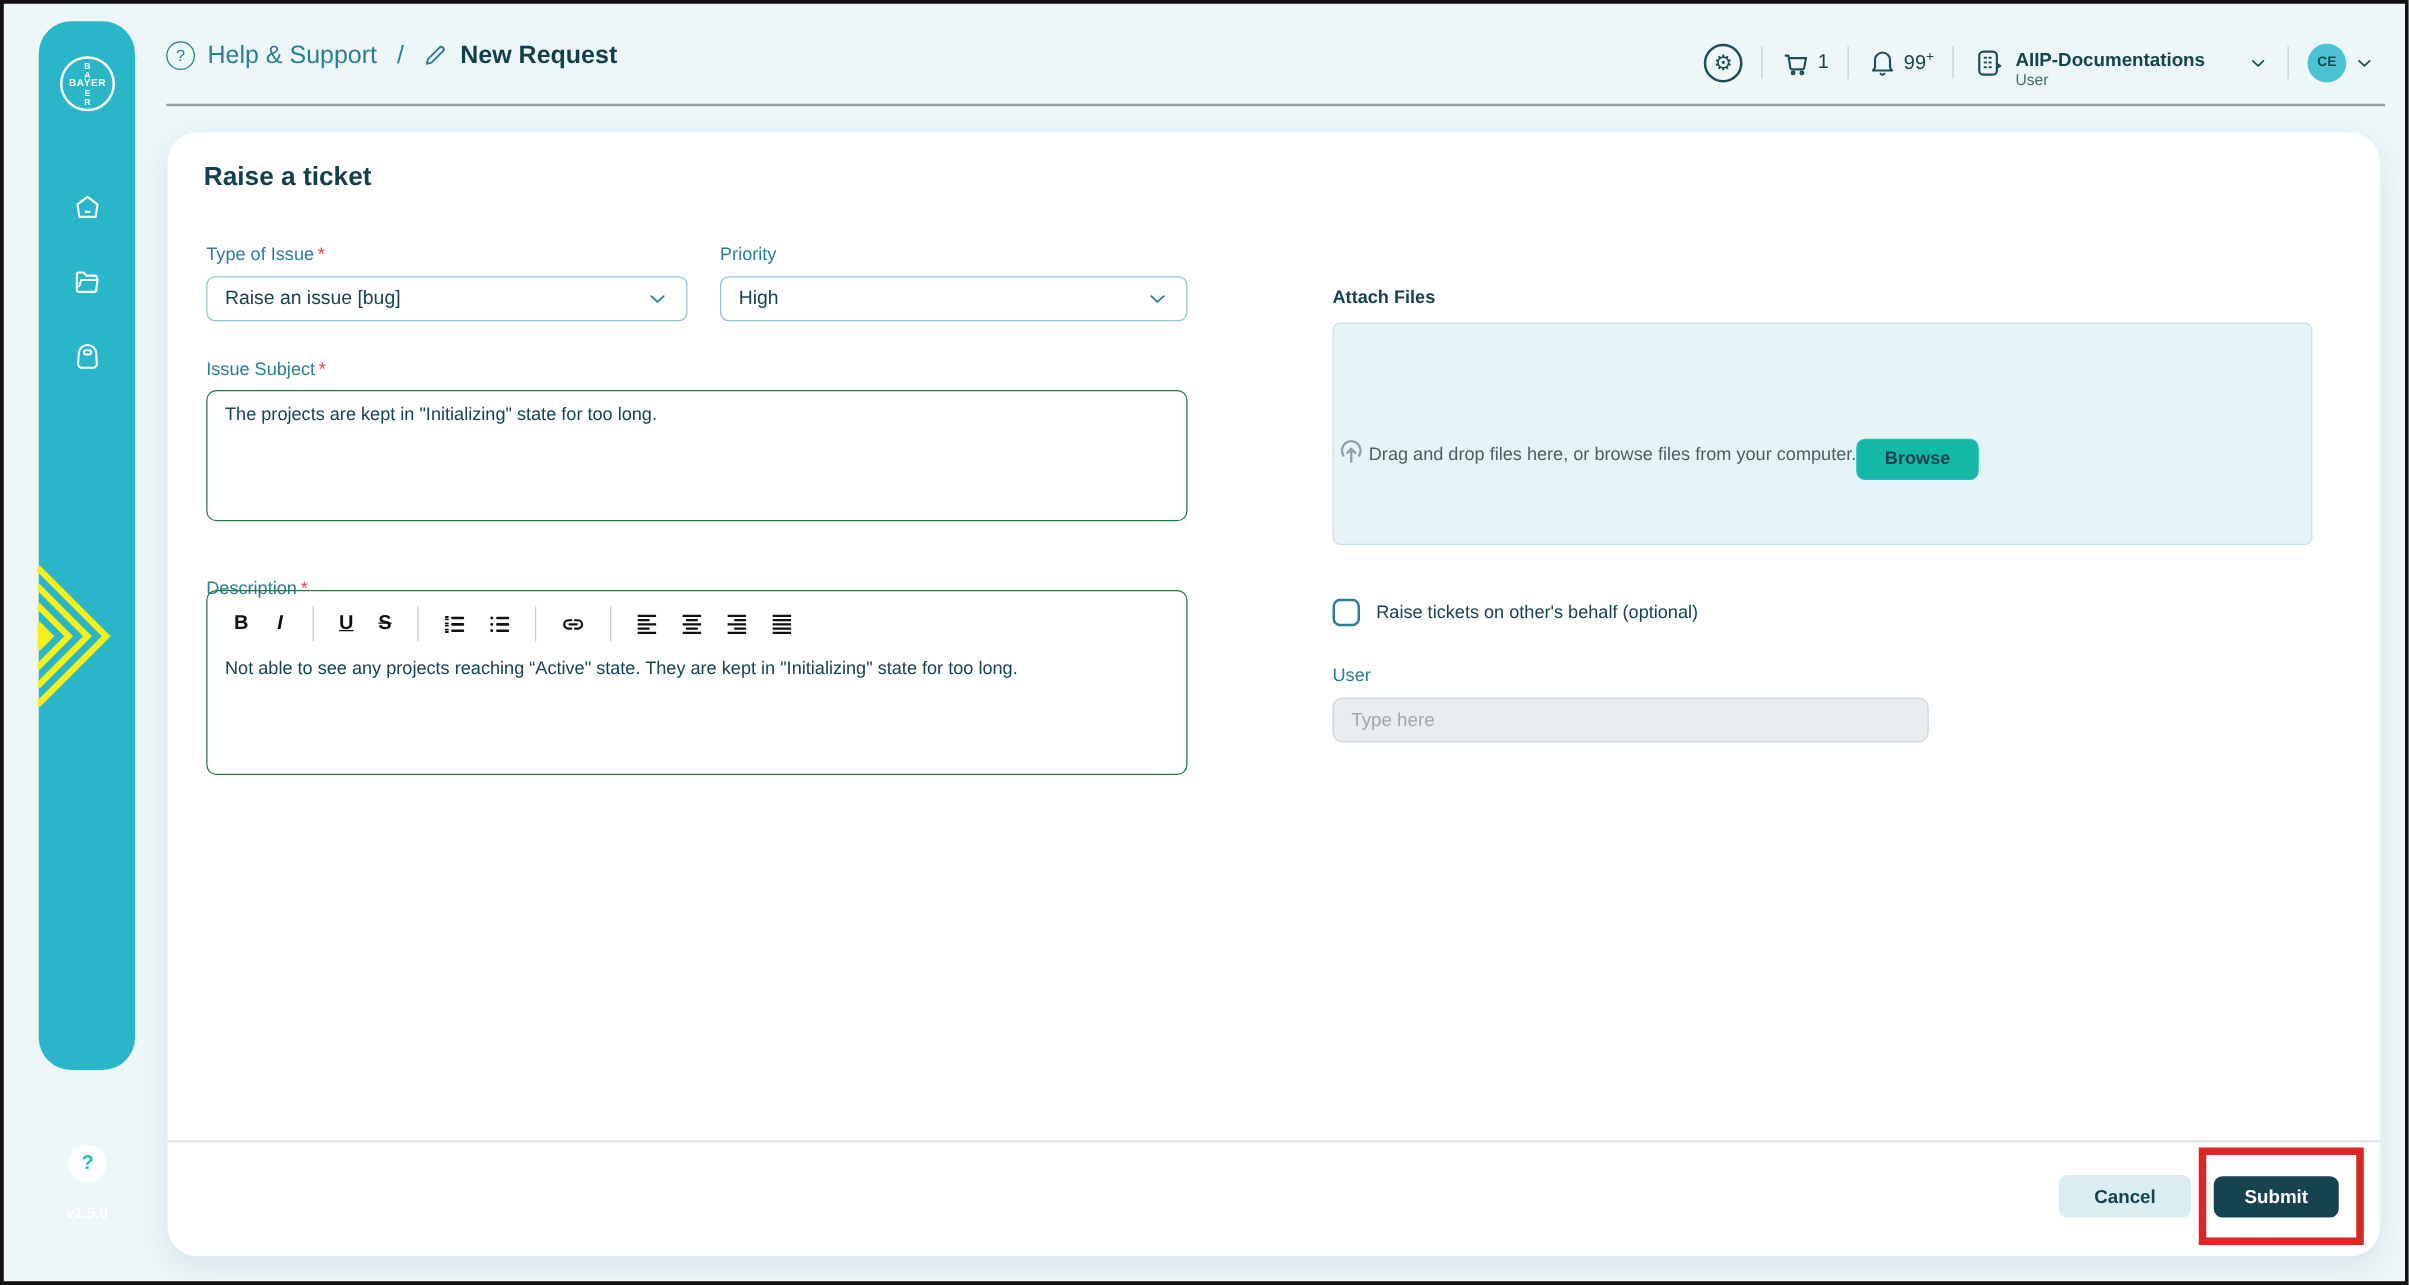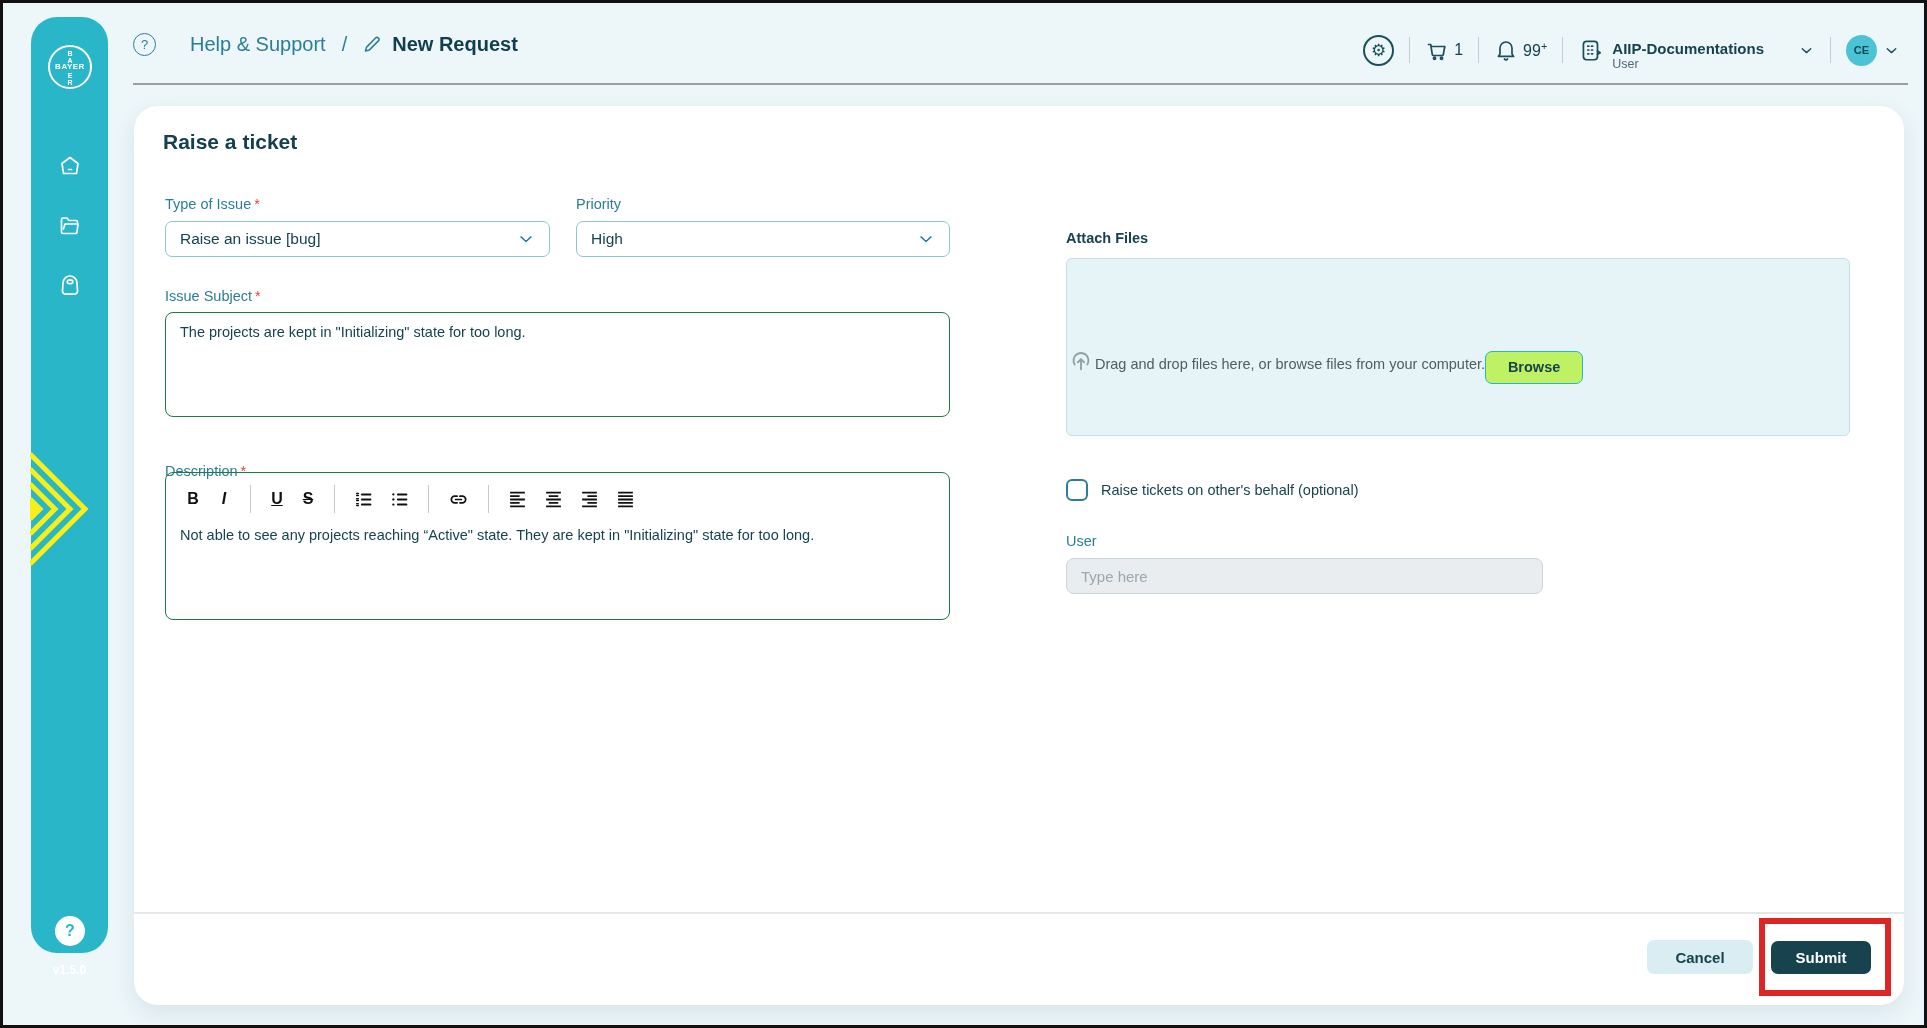--- a/index.html
+++ b/index.html
@@ -5,21 +5,21 @@
   * { margin:0; padding:0; box-sizing:border-box; }
   html,body { background:#dfe6e9; }
   .screen{
     position:relative; width:1927px; height:1028px;
     background:#edf6f9; border:3px solid #111;
     font-family:"Liberation Sans", sans-serif; overflow:hidden;
     color:#17434f;
   }
   
   .sidebar{
-    position:absolute; left:28px; top:14px; width:77px; height:936px;
+    position:absolute; left:28px; top:14px; width:77px; height:839px;
     background:#29b6c9; border-radius:26px;
   }
   .logo{
     position:absolute; left:17px; top:28px; width:44px; height:44px;
     border:2px solid #fff; border-radius:50%; color:#fff;
   }
   .logo .h-word{
     position:absolute; left:0; right:0; top:16px; text-align:center;
     font-size:8px; font-weight:bold; letter-spacing:.5px; line-height:8px;
   }
@@ -34,21 +34,21 @@
   .side-help{
     position:absolute; left:24px; top:899px; width:30px; height:30px;
     background:#fff; color:#29b6c9; border-radius:50%; border:none;
     font-weight:bold; font-size:16px; display:flex; align-items:center; justify-content:center; cursor:pointer;
   }
   .side-version{ position:absolute; left:0; width:77px; top:946px; text-align:center; color:#fff; font-size:12px; font-weight:bold;}
   
   .crumbs{ position:absolute; left:130px; top:30px; display:flex; align-items:center; gap:10px;}
   .crumb-help{ width:23px; height:23px; border:1.6px solid #2c7e95; color:#2c7e95; border-radius:50%;
     font-size:13px; display:flex; align-items:center; justify-content:center; background:none; cursor:pointer;}
-  .crumb-link{ font-size:20px; color:#2c7e95; cursor:pointer;margin-left:24px;}
+  .crumb-link{ font-size:20px; color:#2c7e95; cursor:pointer;}
   .crumb-sep{ font-size:20px; color:#2c7e95; margin:0 6px;}
   .crumb-pen{ color:#2c7e95; display:flex;}
   .crumb-current{ font-size:20px; font-weight:bold; color:#123f4b;}
   .top-actions{ position:absolute; right:24px; top:26px; height:42px; display:flex; align-items:center; gap:15px;}
   .tdiv{ width:1px; height:26px; background:#c3cdd2;}
   .icon-btn{ background:none; border:none; cursor:pointer; color:#1d4f5b; display:flex; align-items:center; gap:5px; font-size:16px; color:#1d4f5b;}
   .gear-wrap{ width:31px; height:31px; border:2px solid #1d4f5b; border-radius:50%; display:flex; align-items:center; justify-content:center; font-size:17px; line-height:1;}
   .count-txt{ font-size:16px; color:#17434f;}
   .count-txt sup{ font-size:11px;}
   .org-group{ display:flex; align-items:center; gap:8px; background:none; border:none; cursor:pointer; text-align:left; color:#1d4f5b;}
@@ -83,21 +83,21 @@
   .rte-b{font-weight:800;} .rte-i{font-style:italic; font-weight:bold;}
   .rte-u{text-decoration:underline; font-weight:bold;} .rte-s{text-decoration:line-through; font-weight:bold;}
   .rte-div{ width:1px; height:28px; background:#c9c9c9; margin:0 2px;}
   .rte-content{ padding:14px 14px 0 14px; font-size:14.5px; color:#17434f;}
   
   .dropzone{ position:absolute; left:932px; top:152px; width:784px; height:178px;
     background:#e7f4f7; border:1px solid #c2e0e8; border-radius:6px;
     display:flex; flex-direction:row; align-items:center; justify-content:flex-start; padding-top:26px;}
   .upload-ic{ color:#8fa0a6;}
   .drop-hint{ margin-top:8px; font-size:14.5px; color:#4e5d64;}
-  .browse-btn{ margin-top:14px; width:98px; height:33px; background:#bef264; border:1px solid #29b6c9;
+  .browse-btn{ margin-top:14px; width:98px; height:33px; background:#14b8a6; border:1px solid #29b6c9;
     border-radius:7px; font-size:14.5px; font-weight:bold; color:#17434f; cursor:pointer; font-family:inherit;}
   .behalf-row{ position:absolute; left:932px; top:373px; display:flex; align-items:center; gap:13px;}
   .checkbox{ width:22px; height:22px; border:2px solid #2a7f96; border-radius:6px; background:#fff; cursor:pointer; display:inline-block;}
   .behalf-label{ font-size:14.5px; color:#17434f;}
   .user-input{ position:absolute; left:932px; top:452px; width:477px; height:36px;
     background:#e9edef; border:1px solid #ccd5d9; border-radius:8px; padding:0 14px;
     font-size:15px; color:#17434f; font-family:inherit;}
   .user-input::placeholder{ color:#9aa9b0;}
   
   .card-rule{ position:absolute; left:0; top:806px; width:1770px; height:1.5px; background:#e4e8ea;}

